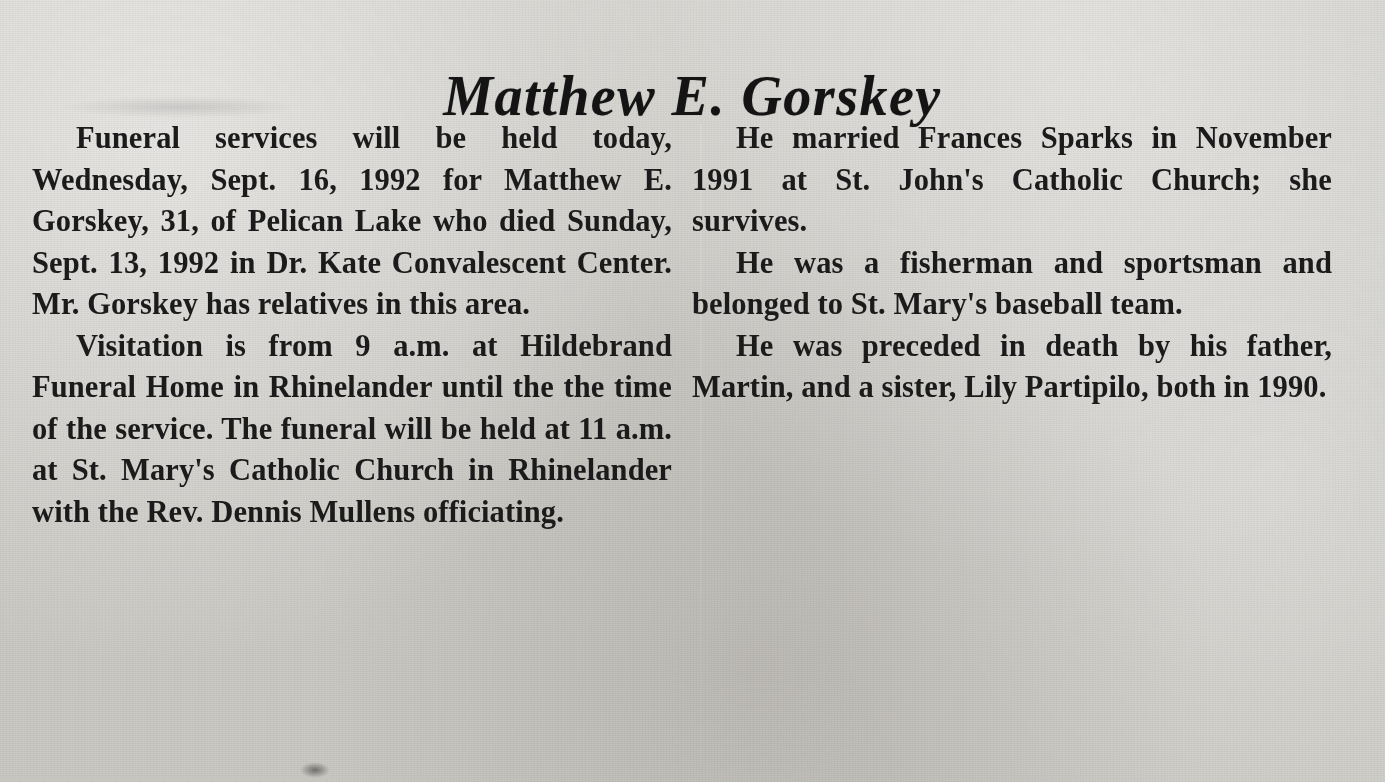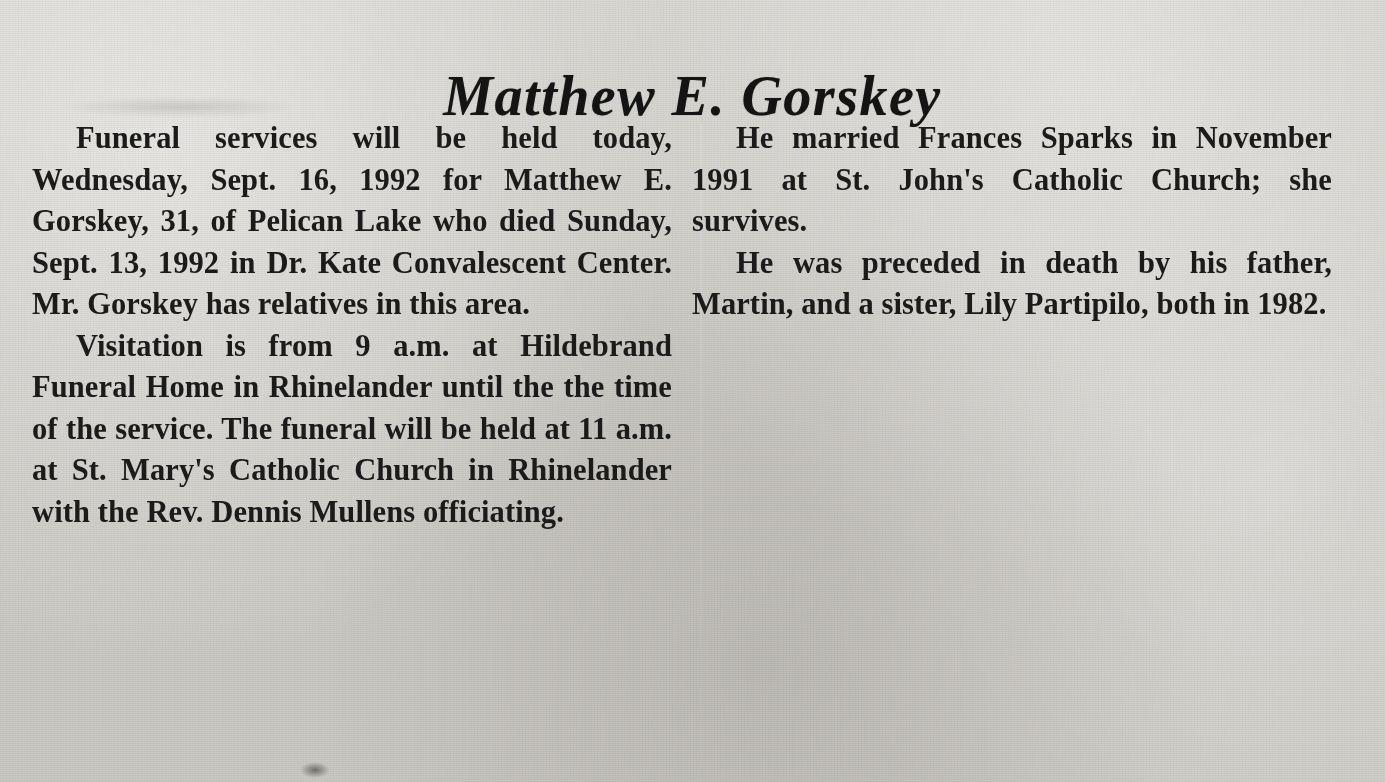--- a/index.html
+++ b/index.html
@@ -116,20 +116,21 @@
 
   <div class="columns">
 
     <div class="col">
       <p class="indent">Funeral services will be held today, Wednesday, Sept. 16, 1992 for Matthew E. Gorskey, 31, of Pelican Lake who died Sunday, Sept. 13, 1992 in Dr. Kate Convalescent Center. Mr. Gorskey has relatives in this area.</p>
       <p class="indent">Visitation is from 9 a.m. at Hildebrand Funeral Home in Rhinelander until the the time of the service. The funeral will be held at 11 a.m. at St. Mary's Catholic Church in Rhinelander with the Rev. Dennis Mullens officiating.</p>
     </div>
 
     <div class="col">
       <p class="indent">He married Frances Sparks in November 1991 at St. John's Catholic Church; she survives.</p>
-      <p class="indent">He was preceded in death by his father, Martin, and a sister, Lily Partipilo, both in 1982.</p>
+      <p class="indent">He was a fisherman and sportsman and belonged to St. Mary's baseball team.</p>
+      <p class="indent">He was preceded in death by his father, Martin, and a sister, Lily Partipilo, both in 1990.</p>
     </div>
 
   </div>
 
   <div class="smudge smudge-a"></div>
 
 </div>
 
 </body></html>

